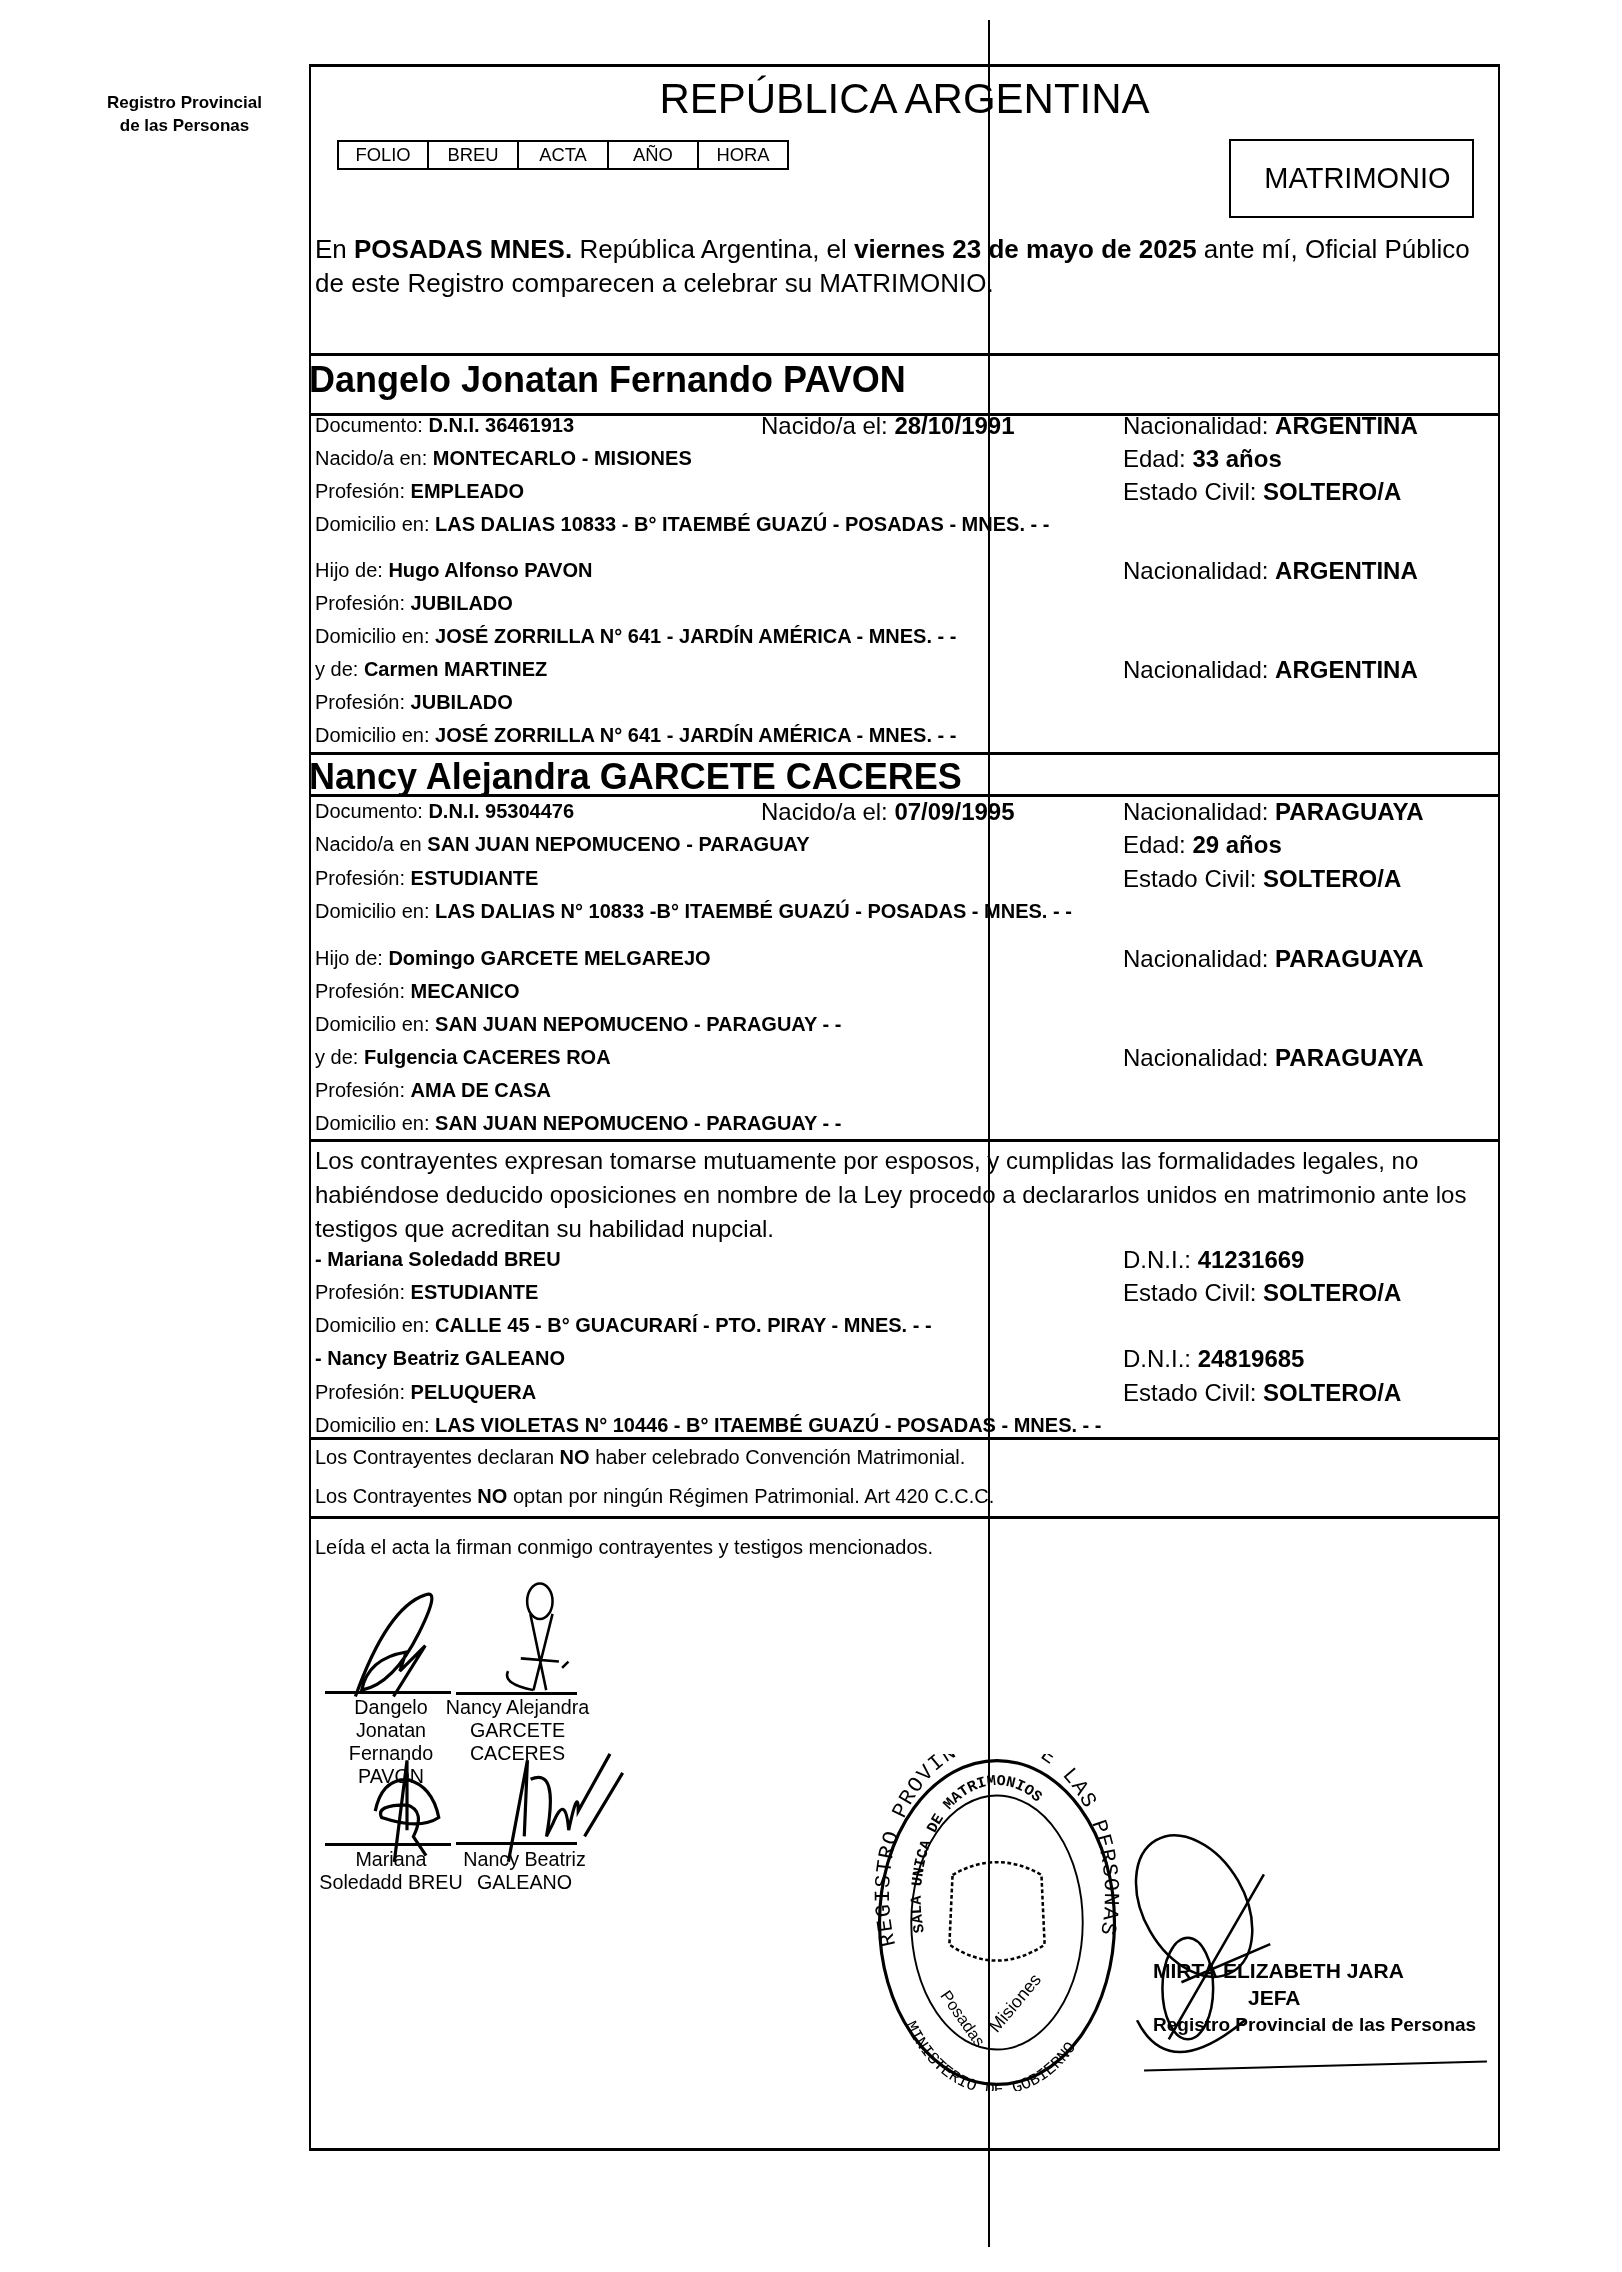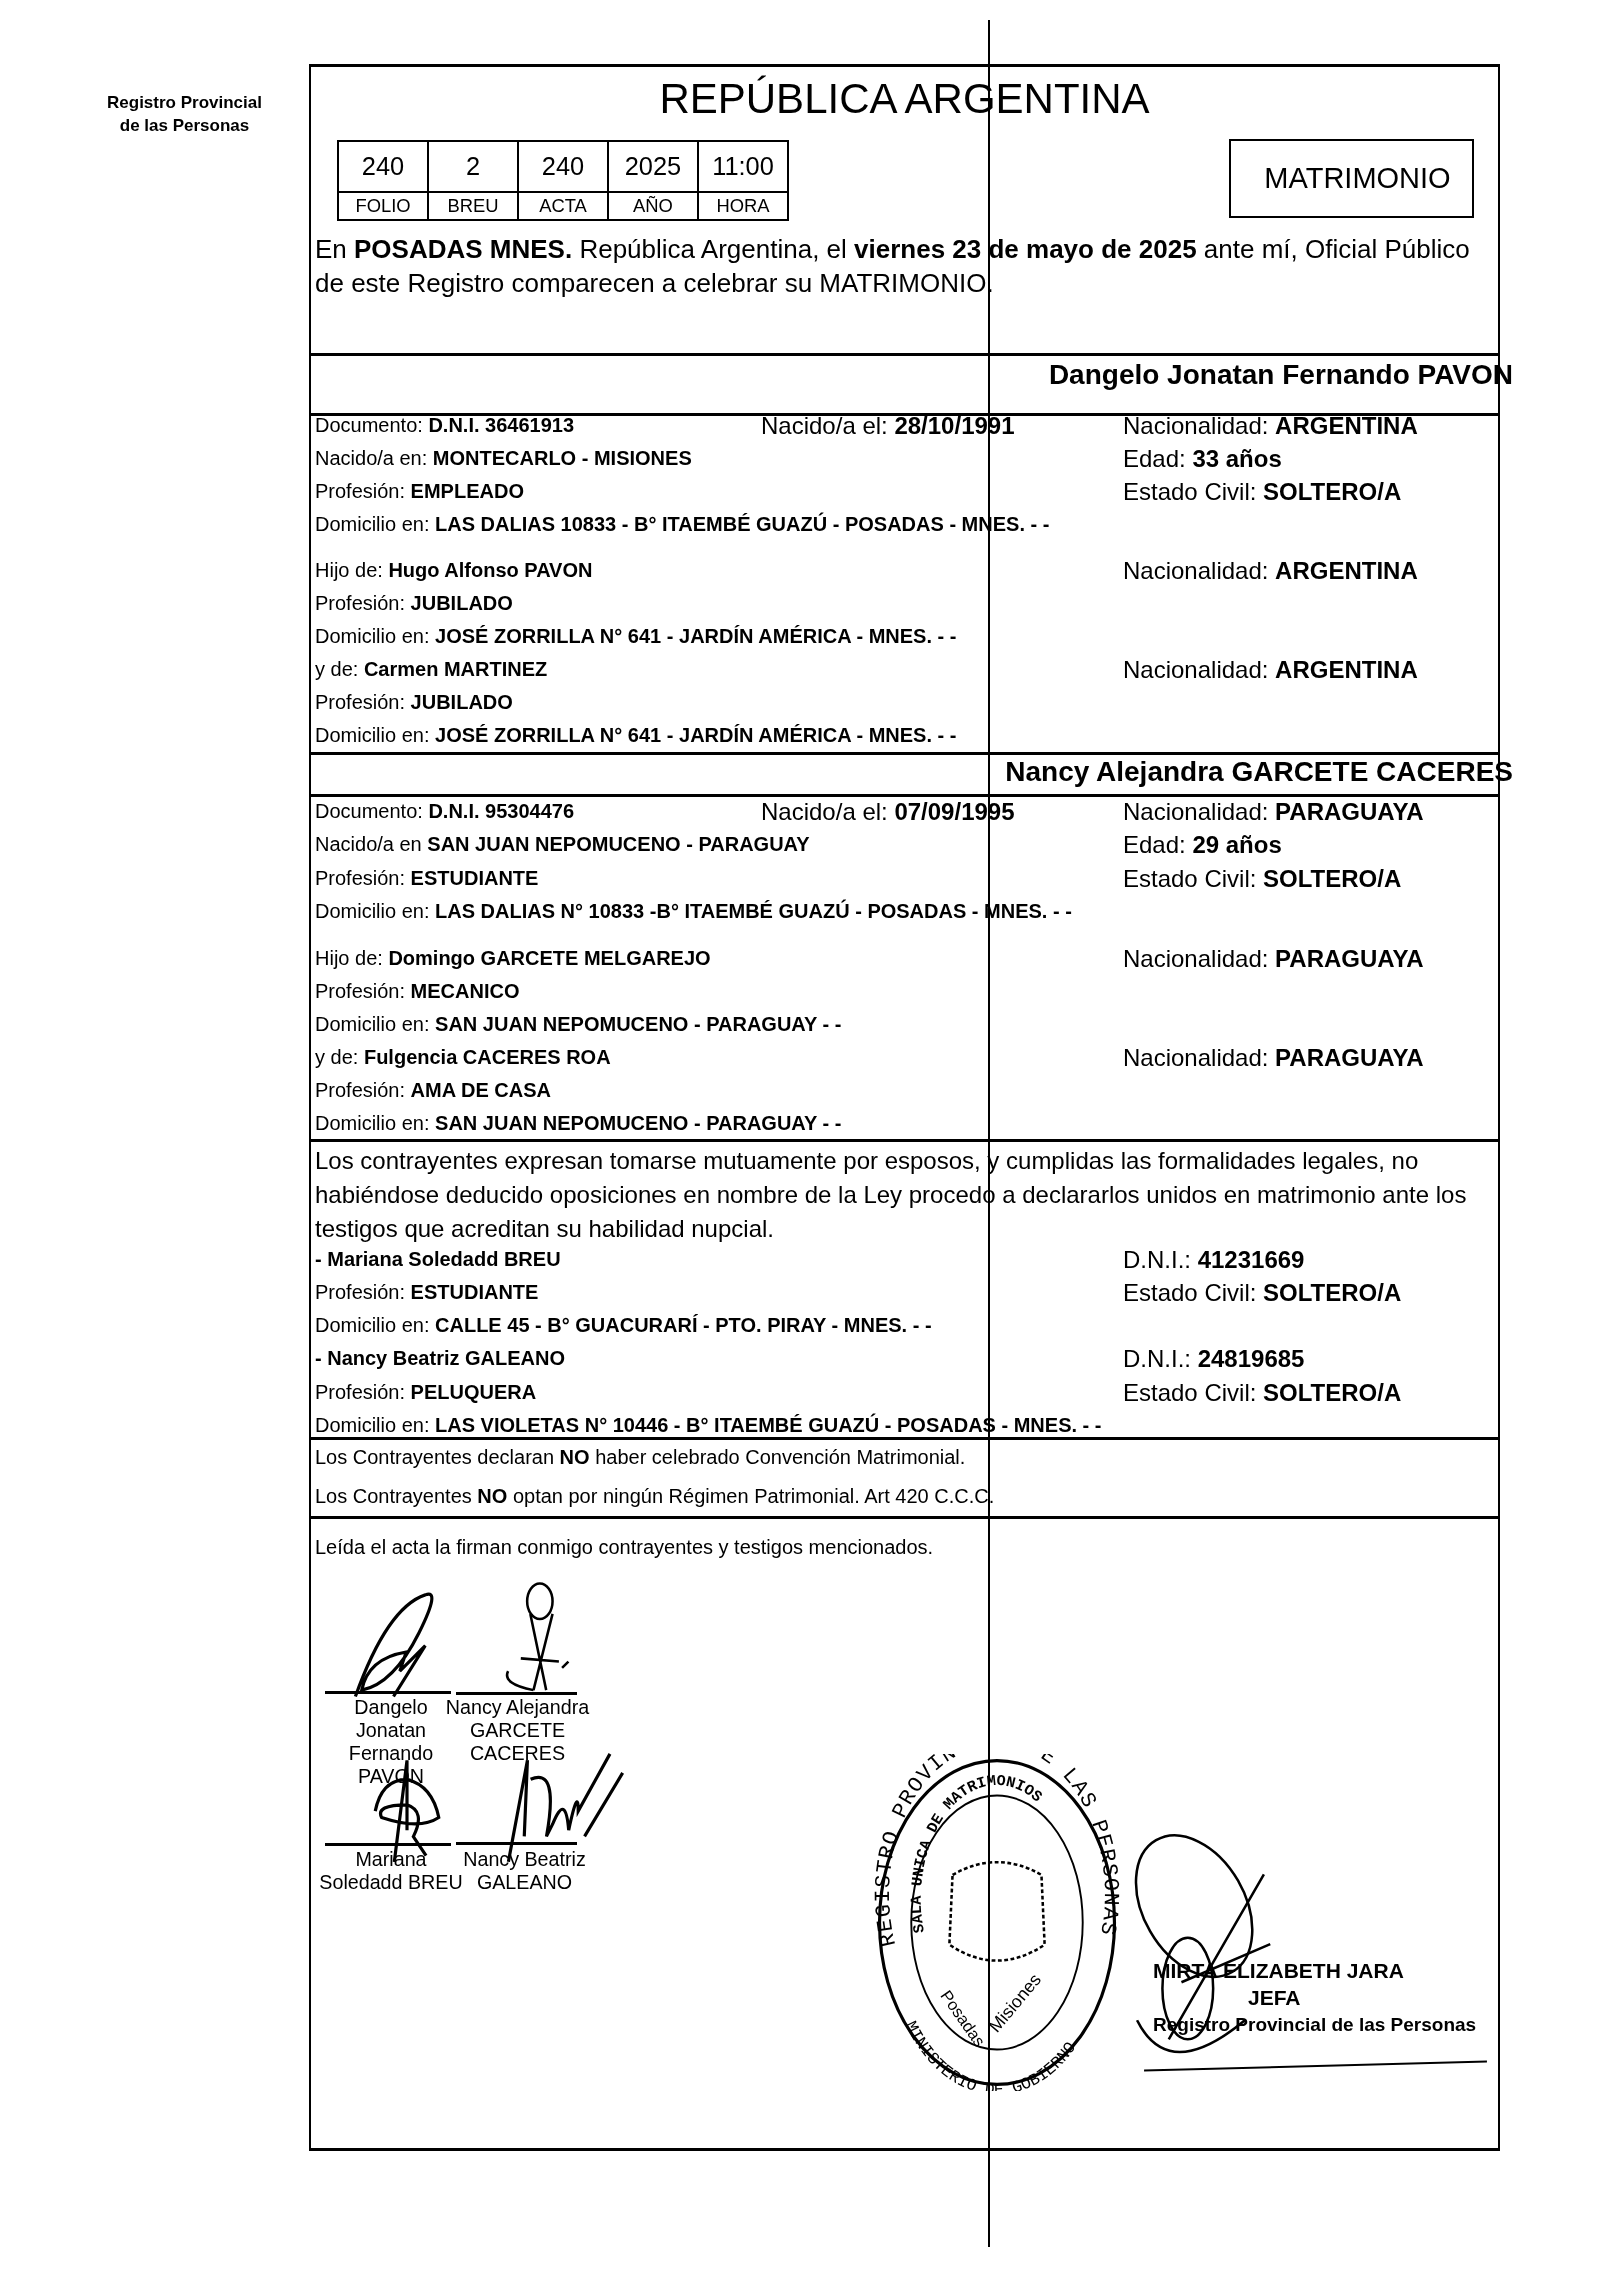--- a/index.html
+++ b/index.html
@@ -11,21 +11,21 @@
   .logo-text { font-size:17px; line-height:19px; font-weight:bold; margin-top:3.8px; }
   .frame { position:absolute; left:309px; top:64px; width:1191px; height:2087px; border:3.2px solid #000; box-sizing:border-box; border-left-width:2.5px; border-right-width:2.5px; }
   .hline { position:absolute; left:309px; width:1191px; height:3.2px; background:#000; }
   .title { position:absolute; left:309px; width:1191px; top:73px; text-align:center; font-size:42px; line-height:51px; }
   .folio { position:absolute; left:337px; top:140px; border-collapse:collapse; }
   .folio td { border:2.5px solid #000; width:86px; text-align:center; }
   .folio .v { height:47px; font-size:25.4px; }
   .folio .l { height:24px; font-size:18.4px; }
   .actkind { position:absolute; left:1229px; top:139px; width:245px; height:79px; border:2.5px solid #000; box-sizing:border-box; display:flex; align-items:center; justify-content:center; font-size:29px;padding-left:12px; }
   .intro { position:absolute; left:315px; top:232px; width:1182px; font-size:26px; line-height:34px; }
-  .name-h { position:absolute; left:322px; width:1191px; text-align:right; font-size:28px; font-weight:bold; }
+  .name-h { position:absolute; left:309px; width:1191px; text-align:left; font-size:36px; font-weight:bold; }
   .row { position:absolute; left:315px; font-size:20px; line-height:33px; white-space:nowrap; }
   .col2 { position:absolute; left:761px; font-size:24px; line-height:33px; white-space:nowrap; }
   .col3 { position:absolute; left:1123px; font-size:24px; line-height:33px; white-space:nowrap; }
   b { font-weight:bold; }
   .para { position:absolute; left:315px; width:1182px; font-size:24px; line-height:34px; }
   .sig-line { position:absolute; height:3.2px; background:#000; }
   .sig-label { position:absolute; text-align:center; font-size:19.7px; line-height:23px; }
   .seal { position:absolute; left:870px; top:1754px; width:254px; height:337px; }
   .jefa { position:absolute; left:1153px; top:1957px; font-size:21px; line-height:27px; font-weight:bold; }
   svg { display:block; }
@@ -39,27 +39,20 @@
   <div class="logo-text">Registro Provincial</div>
   <div class="logo-text">de las Personas</div>
 </div>
 
 <div class="frame"></div>
 
 <div class="title">REPÚBLICA ARGENTINA</div>
 
 <table class="folio">
   <tbody>
-      <tr>
-    <td class="v">240</td>
-    <td class="v">2</td>
-    <td class="v">240</td>
-    <td class="v">2025</td>
-    <td class="v">11:00</td>
-  </tr>
   <tr>
     <td class="l">FOLIO</td>
     <td class="l">BREU</td>
     <td class="l">ACTA</td>
     <td class="l">AÑO</td>
     <td class="l">HORA</td>
   </tr>
 </tbody>
   </table>
 

